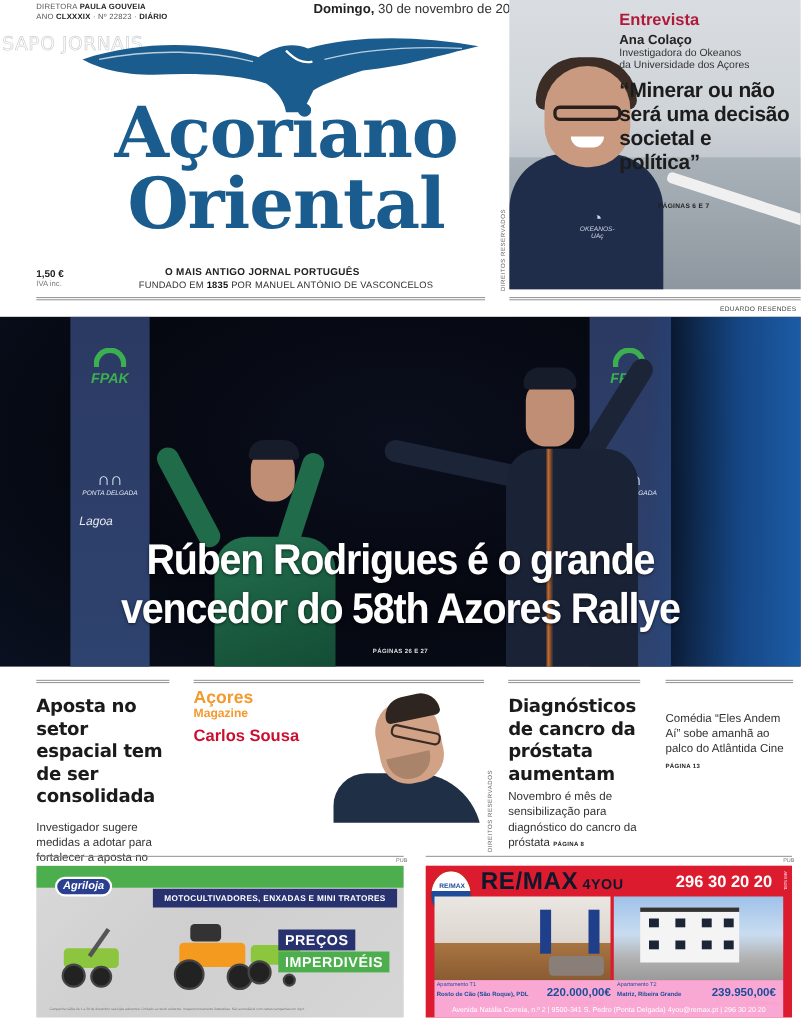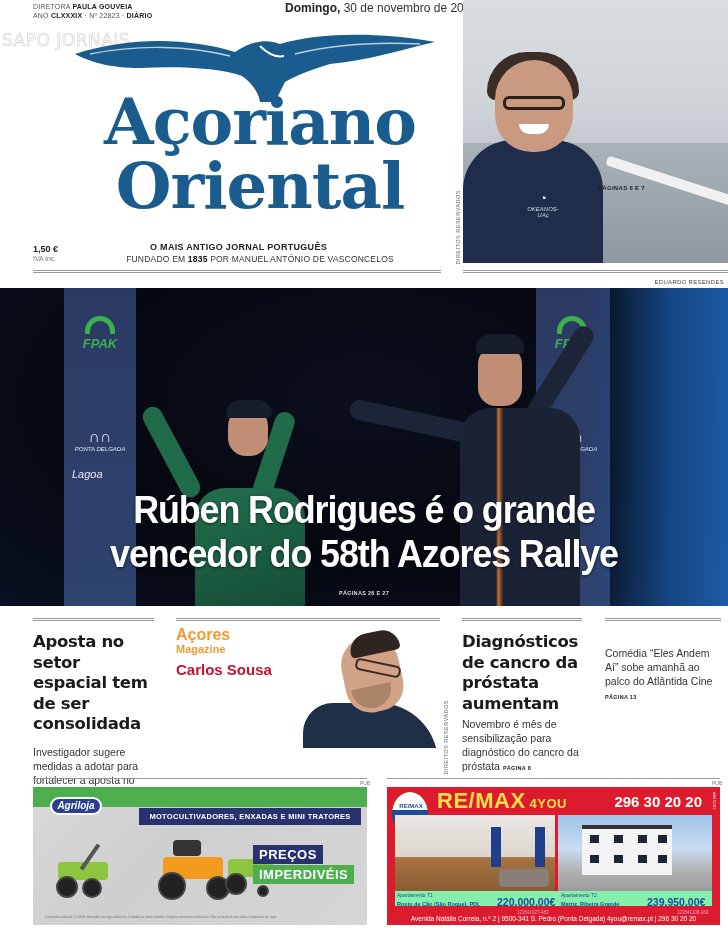--- a/index.html
+++ b/index.html
@@ -99,31 +99,31 @@
   .ad-agri .strip { position: absolute; left: 106px; top: 21px; width: 222px; height: 17px; background: #27326e; color: #fff; font-size: 7.5px; font-weight: bold; letter-spacing: .3px; text-align: center; line-height: 17px; }
   .ad-agri .p1 { position: absolute; left: 220px; top: 58px; padding: 2px 6px; background: #27326e; color: #fff; font-weight: bold; font-size: 13px; letter-spacing: .5px; }
   .ad-agri .p2 { position: absolute; left: 220px; top: 78px; padding: 2px 6px; background: #4cae4c; color: #fff; font-weight: bold; font-size: 13px; letter-spacing: .5px; text-align: center; }
   .ad-agri .fine { position: absolute; left: 12px; top: 128px; font-size: 3px; color: #777; width: 310px; white-space: nowrap; overflow: hidden; }
   .machine { position: absolute; }
   .wheel { position: absolute; border-radius: 50%; background: #222; border: 2px solid #444; }
 
   .ad-remax { left: 387px; top: 787px; width: 333px; height: 138px; background: #dc1c2e; overflow: hidden; }
   .ad-remax .balloon { position: absolute; left: 4px; top: 4px; width: 38px; height: 42px; border-radius: 50% 50% 50% 50% / 55% 55% 45% 45%; background: linear-gradient(180deg, #fff 0%, #fff 45%, #1e4c9a 45%, #1e4c9a 100%); border: 1px solid #c21; }
   .ad-remax .balloon span { position: absolute; left: 0; top: 11px; width: 38px; text-align: center; font-size: 6px; font-weight: bold; color: #1e4c9a; }
-  .ad-remax .title { position: absolute; left: 50px; top: 1px; color: #fde047; font-weight: bold; font-size: 22px; letter-spacing: .5px; }
+  .ad-remax .title { position: absolute; left: 50px; top: 1px; color: #0f172a; font-weight: bold; font-size: 22px; letter-spacing: .5px; }
   .ad-remax .title small { font-size: 13px; margin-left: 4px; }
   .ad-remax .phone { position: absolute; right: 18px; top: 6px; color: #fff; font-weight: bold; font-size: 15px; }
   .ad-remax .lic { position: absolute; right: 3px; top: 5px; font-size: 4px; color: #fde; writing-mode: vertical-rl; }
   .ad-remax .photo1 { position: absolute; left: 8px; top: 28px; width: 160px; height: 76px; background: linear-gradient(180deg, #eae6e2 0%, #ddd6cf 55%, #a87442 56%, #8a5c32 100%); }
   .ad-remax .photo1 .curtain { position: absolute; top: 12px; width: 10px; height: 40px; background: #1f3f8a; }
   .ad-remax .photo1 .sofa { position: absolute; right: 6px; bottom: 4px; width: 50px; height: 18px; background: #8a7f78; border-radius: 4px; }
   .ad-remax .photo2 { position: absolute; left: 171px; top: 28px; width: 154px; height: 76px; background: linear-gradient(180deg, #9fc2ea 0%, #c9dcf0 45%, #b0b0b0 75%, #9a9a9a 100%); }
   .ad-remax .photo2 .house { position: absolute; left: 24px; top: 10px; width: 90px; height: 50px; background: #f4f4f4; border-top: 4px solid #333; }
   .ad-remax .photo2 .win { position: absolute; width: 9px; height: 8px; background: #1b2536; }
-  .ad-remax .info { position: absolute; left: 8px; top: 104px; width: 317px; height: 15px; background: #86efac; }
+  .ad-remax .info { position: absolute; left: 8px; top: 104px; width: 317px; height: 38px; background: #f9a8d4; }
   .ad-remax .ap { position: absolute; font-size: 5px; color: #1e4c9a; }
   .ad-remax .loc { position: absolute; font-size: 5.5px; font-weight: bold; color: #1e4c9a; }
   .ad-remax .pr { position: absolute; font-size: 10.5px; font-weight: bold; color: #1e4c9a; }
   .ad-remax .ref { position: absolute; font-size: 4.5px; color: #f9c; }
   .ad-remax .addr { position: absolute; left: 8px; top: 128px; width: 317px; font-size: 6.5px; color: #fff; text-align: center; }
 </style>
 </head>
 <body>
 
 <div class="abs meta-left">
@@ -154,20 +154,29 @@
 <div class="abs interview">
   <div class="sea"></div>
   <div class="rail"></div>
   <div class="person">
     <div class="hood"></div>
     <div class="hair"></div>
     <div class="head"></div>
     <div class="glasses"></div>
     <div class="smile"></div>
     <div class="logo-mark"><span>◔</span><i>OKEANOS-UAç</i></div>
+  </div>
+  <div class="int-text">
+    <div class="int-kicker">Entrevista</div>
+    <div class="int-name">Ana Colaço</div>
+    <div class="int-role">
+      <div>Investigadora do Okeanos</div>
+      <div>da Universidade dos Açores</div>
+    </div>
+    <div class="int-quote">“Minerar ou não será uma decisão societal e política”</div>
   </div>
   <div class="int-pages">PÁGINAS 6 E 7</div>
 </div>
 <div class="credit-vert" style="left:455px; top:190px;">DIREITOS RESERVADOS</div>
 
 <div class="abs credit-top">EDUARDO RESENDES</div>
 <div class="abs hero">
   <div class="banner" style="left:64px;">
     <div class="fp"><span class="arc"></span><span>FPAK</span></div>
     <div class="pd"><span>∩∩</span><i>PONTA DELGADA</i></div>

